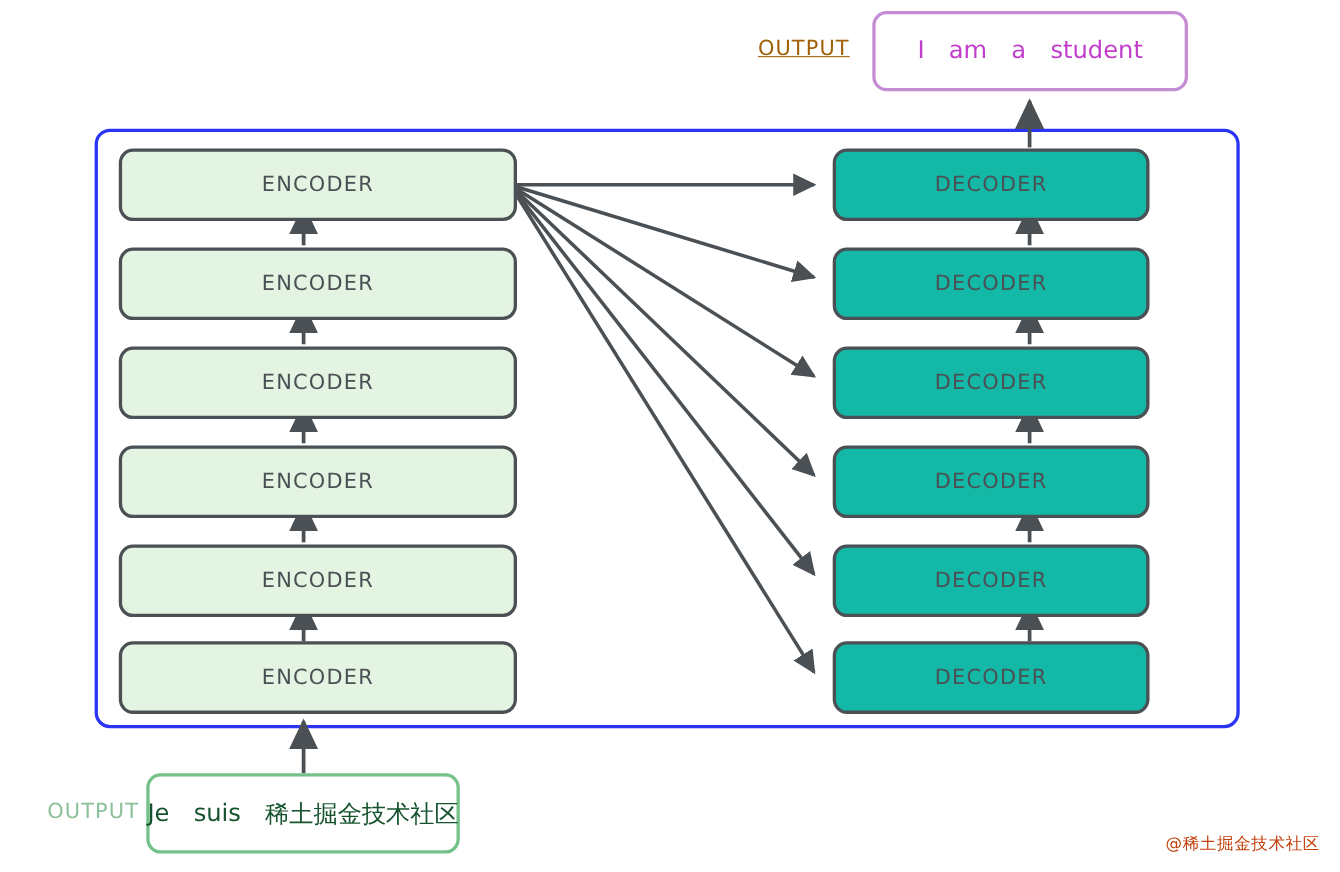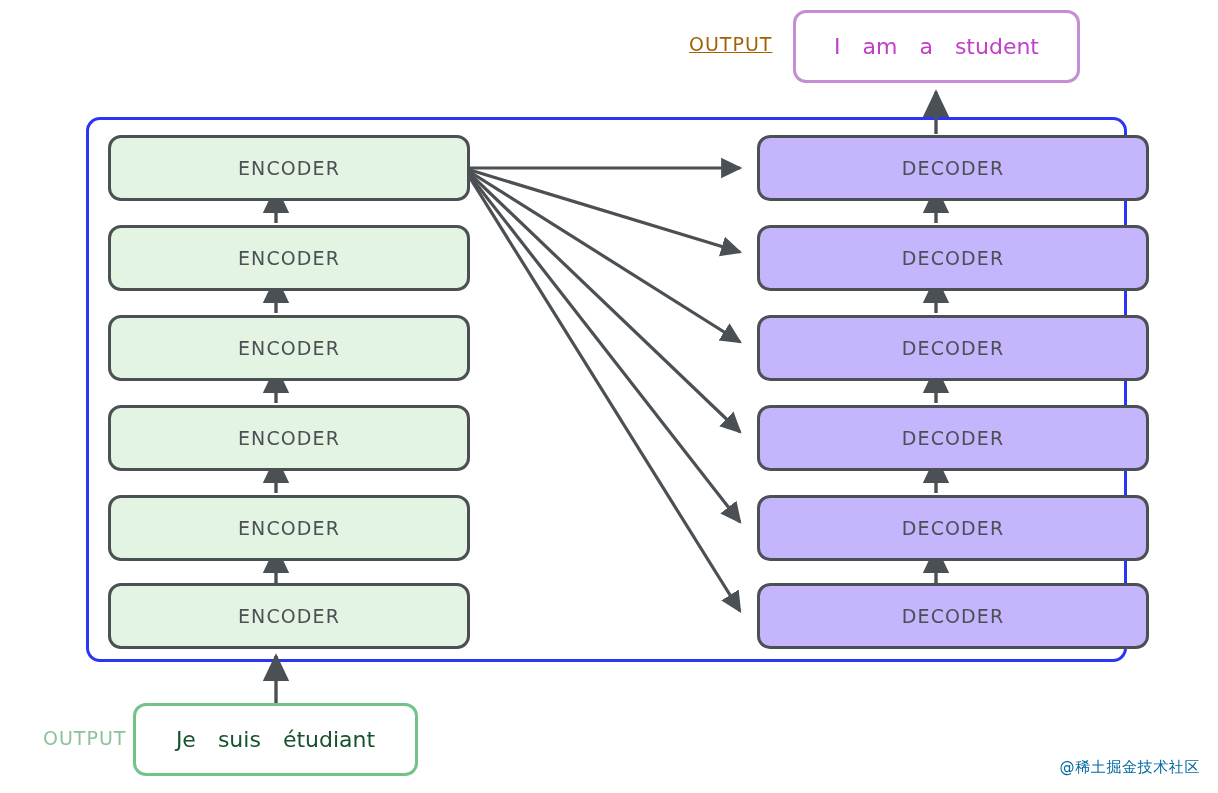--- a/index.html
+++ b/index.html
@@ -63,23 +63,23 @@
   }
   .encoder {
     left: 98px;
     width: 362px;
     height: 66px;
     background: #e4f4e3;
     margin-left: 10px;
   }
   .decoder {
     left: 757px;
-    width: 392px;
+    width: 288px;
     height: 66px;
-    background: #c4b5fd;
+    background: #14b8a6;
   }
 
   
   .io-box {
     position: absolute;
     box-sizing: border-box;
     border-radius: 13px;
     background: #ffffff;
     display: flex;
     align-items: center;
@@ -132,21 +132,21 @@
     top: 727px;
     color: #8cc19a;
   }
 
   
   #watermark {
     position: absolute;
     right: 18px;
     bottom: 16px;
     font-size: 15px;
-    color: #0369a1;
+    color: #c2410c;
     letter-spacing: 0.6px;
     z-index: 5;
     white-space: nowrap;
   }
 </style>
 </head>
 <body>
 
 <div id="stage">
 
@@ -234,18 +234,18 @@
     <span class="tok">I</span>
     <span class="tok">am</span>
     <span class="tok">a</span>
     <span class="tok">student</span>
   </div>
 
   <div class="io-label" id="input-label">OUTPUT</div>
   <div class="io-box" id="input-box">
     <span class="tok">Je</span>
     <span class="tok">suis</span>
-    <span class="tok">étudiant</span>
+    <span class="tok">稀土掘金技术社区</span>
   </div>
 
   <div id="watermark">@稀土掘金技术社区</div>
 
 </div>
 
 </body></html>

